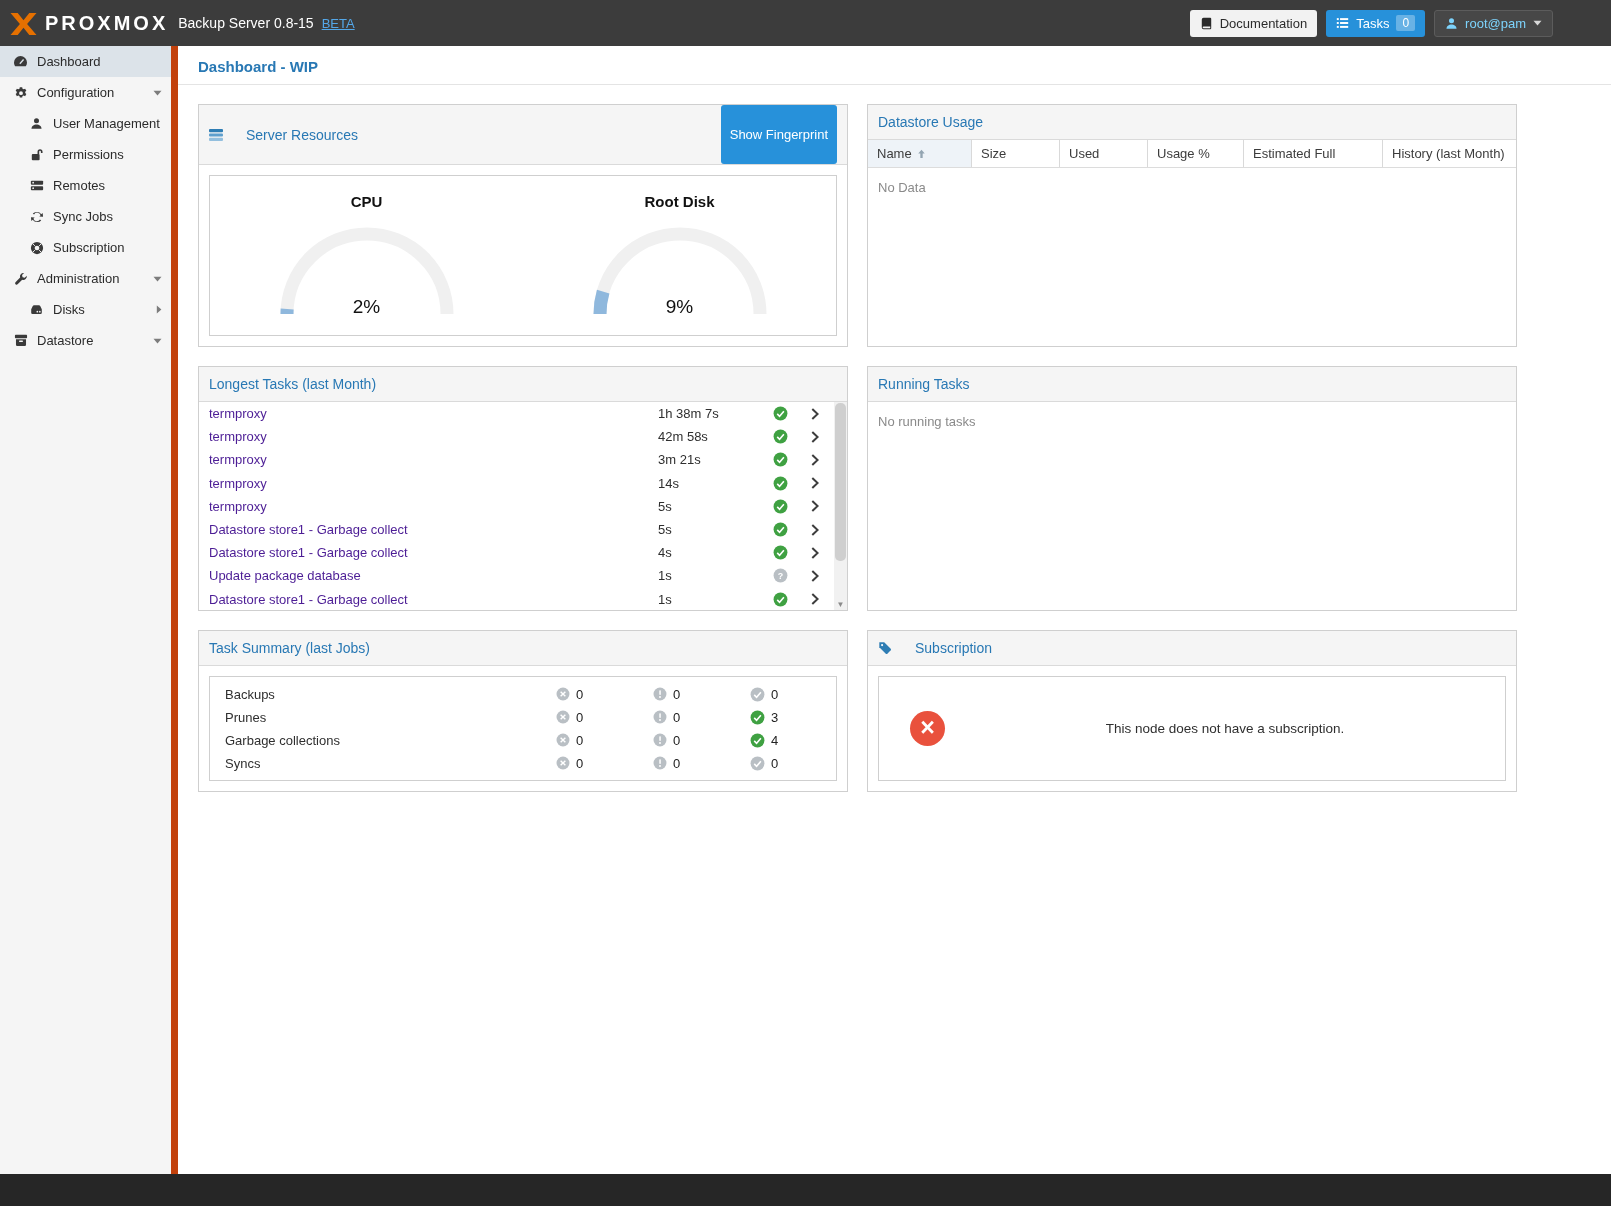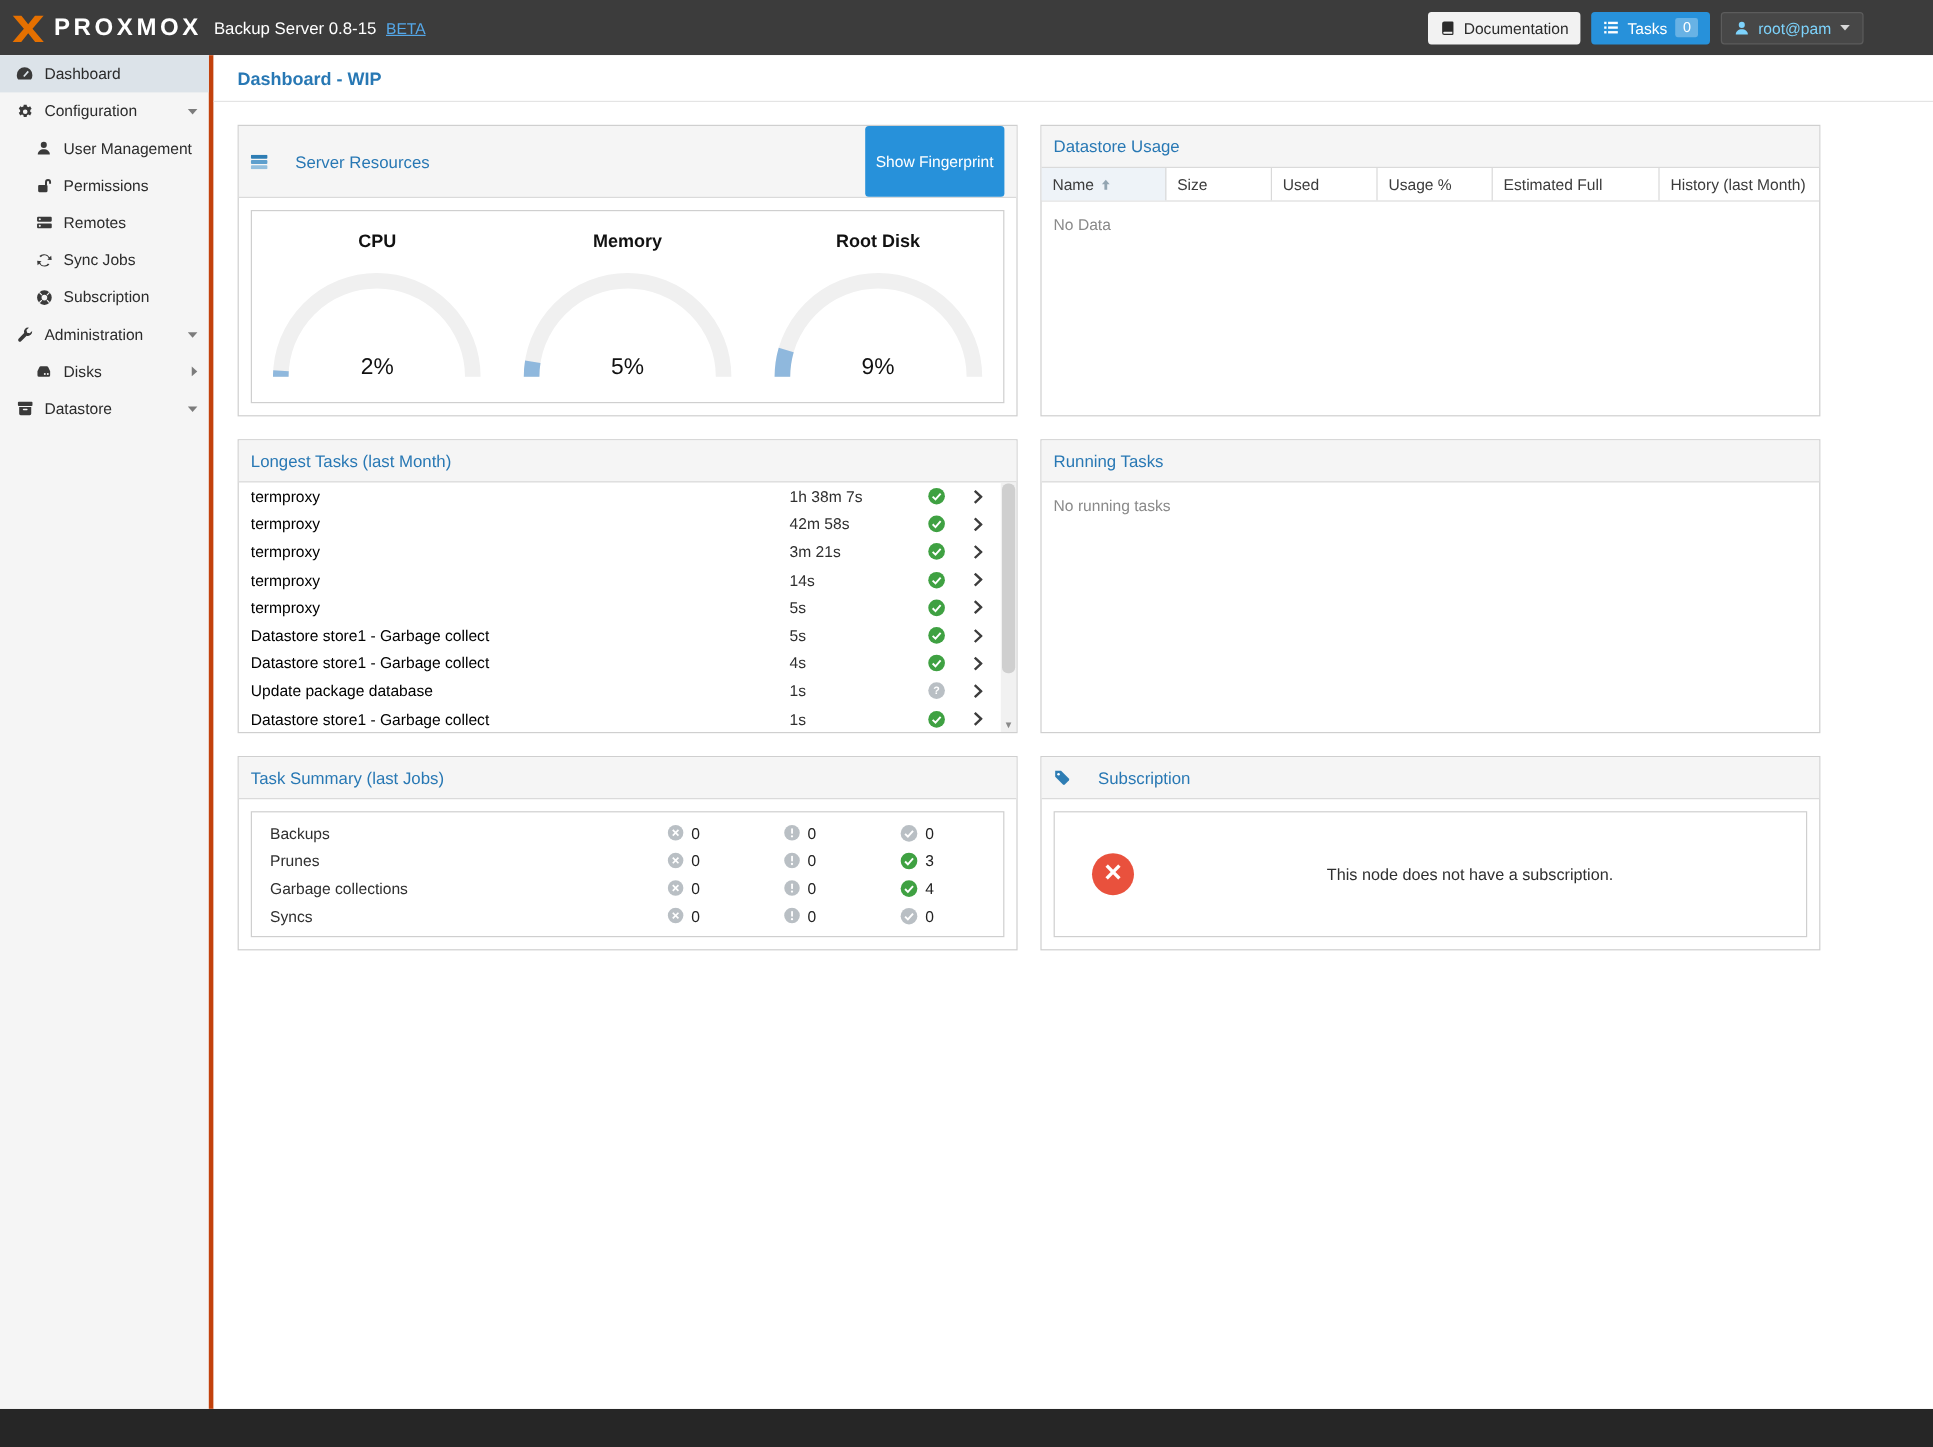--- a/index.html
+++ b/index.html
@@ -21,21 +21,21 @@
             border:none; border-radius:3px; font-size:13px; font-family:inherit; cursor:pointer; margin-left:9px; }
   .doc-btn { background:#f2f2f2; color:#2b2b2b; }
   .tasks-btn { background:var(--btn-blue,#2791da); color:#fff; }
   .tasks-badge { background:rgba(255,255,255,.3); border-radius:2px; padding:1px 6px; font-size:12px; }
   .user-btn { background:#474747; color:#7dd3fc; border:1px solid #5c5c5c; }
   .tb-icon, .tb-caret { display:flex; align-items:center; color:inherit; }
   .topbar-endpad { width:50px; }
 
   
   .layout { display:flex; height:1128px; }
-  .sidebar { width:178px; background:#f5f5f5; border-right:4px solid #c2410c; flex:0 0 auto; }
+  .sidebar { width:178px; background:#f5f5f5; border-right:7px solid #c2410c; flex:0 0 auto; }
   .sb-item { display:flex; align-items:center; height:31px; padding:0 9px 0 12px; cursor:pointer; color:#2b2b2b; }
   .sb-item.indent { padding-left:28px; }
   .sb-item.selected { background:#dce3e9; }
   .sb-icon { width:17px; display:flex; justify-content:center; margin-right:8px; color:#3a3a3a; }
   .sb-label { flex:1; }
   .sb-caret { display:flex; align-items:center; }
 
   .main { flex:1; display:flex; flex-direction:column; min-width:0; background:#fff; }
   .page-title { padding:12px 20px 9px; font-size:15px; color:var(--accent,#2878b4); border-bottom:1px solid #e4e4e4;font-weight:bold; }
   .grid { padding:19px 0 0 20px; display:grid; grid-template-columns:650px 650px;
@@ -64,21 +64,21 @@
   .du-header { display:flex; height:28px; border-bottom:1px solid #dcdcdc; flex:0 0 auto; }
   .du-cell { display:flex; align-items:center; gap:5px; padding:0 9px; border-right:1px solid #d9d9d9;
              color:#3c3c3c; cursor:pointer; }
   .du-cell.sorted { background:#eef3f8; }
   .du-cell.last { border-right:none; flex:1; }
 
   
   .lt-list { flex:1; position:relative; overflow:hidden; }
   .lt-rows { position:absolute; top:0; left:0; right:13px; bottom:0; }
   .lt-row { display:flex; align-items:center; height:23.2px; padding-left:10px; cursor:pointer; }
-  .lt-name { flex:1; color:#000000; }
+  .lt-name { flex:1; color:#4c1d95; }
   .lt-dur { width:106px; color:#2f2f2f; }
   .lt-status { width:32px; display:flex; justify-content:center; }
   .lt-action { width:38px; display:flex; justify-content:center; cursor:pointer; }
   .vscrollbar { position:absolute; top:0; right:0; bottom:0; width:13px; background:#f1f1f1; }
   .vthumb { position:absolute; top:1px; left:1px; width:11px; height:76%; background:#cfcfcf; border-radius:5px; }
   .varrow { position:absolute; bottom:1px; left:0; width:13px; text-align:center; font-size:8px; color:#8a8a8a; cursor:pointer; }
 
   
   .ts-frame { display:grid; grid-template-columns:331px 97px 97px 1fr; align-content:center; padding-left:15px; }
   .ts-label { color:#2f2f2f; height:23px; display:flex; align-items:center; }
@@ -287,30 +287,20 @@
               <div class="gauge-label">CPU</div>
               <div class="gauge-arc">
                 <svg width="190" height="100" viewBox="0 0 190 100">
                   <path d="M15 95 A80 80 0 0 1 175 95" stroke="#f0f0f0" stroke-width="13" fill="none"></path>
                   <path d="M15 95 A80 80 0 0 1 15.16 89.98" stroke="#8fb8dd" stroke-width="13" fill="none"></path>
                 </svg>
                 <div class="gauge-value">2%</div>
               </div>
             </div>
             <div class="gauge">
-              <div class="gauge-label">Memory</div>
-              <div class="gauge-arc">
-                <svg width="190" height="100" viewBox="0 0 190 100">
-                  <path d="M15 95 A80 80 0 0 1 175 95" stroke="#f0f0f0" stroke-width="13" fill="none"></path>
-                  <path d="M15 95 A80 80 0 0 1 15.98 82.49" stroke="#8fb8dd" stroke-width="13" fill="none"></path>
-                </svg>
-                <div class="gauge-value">5%</div>
-              </div>
-            </div>
-            <div class="gauge">
               <div class="gauge-label">Root Disk</div>
               <div class="gauge-arc">
                 <svg width="190" height="100" viewBox="0 0 190 100">
                   <path d="M15 95 A80 80 0 0 1 175 95" stroke="#f0f0f0" stroke-width="13" fill="none"></path>
                   <path d="M15 95 A80 80 0 0 1 18.18 72.68" stroke="#8fb8dd" stroke-width="13" fill="none"></path>
                 </svg>
                 <div class="gauge-value">9%</div>
               </div>
             </div>
           </div>

